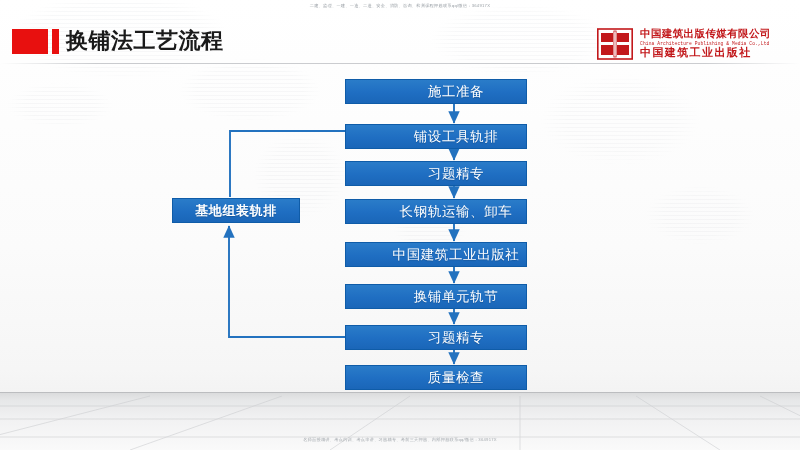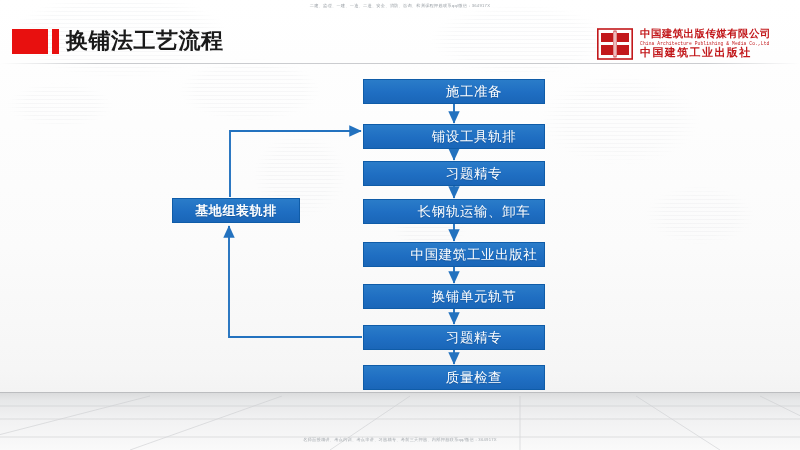--- a/index.html
+++ b/index.html
@@ -97,21 +97,21 @@
   .flow{position:absolute;left:0;top:0;width:800px;height:450px;}
   .node{
     position:absolute;box-sizing:border-box;
     background:linear-gradient(180deg,#2a7cc9 0%,#1f6ec2 55%,#1a66b8 100%);
     border:1px solid #0f5ca8;
     color:#ffffff;
     display:flex;align-items:center;justify-content:center;
     font-size:13.5px;letter-spacing:.6px;white-space:nowrap;
     text-shadow:0 1px 1px rgba(0,0,0,.18);
   }
-  .node.main{left:363px;width:182px;height:25px;padding-left:40px;}
+  .node.main{left:345px;width:182px;height:25px;padding-left:40px;}
   .node.side{left:172px;top:198px;width:128px;height:25px;font-size:13px;font-weight:bold;}
   .conn{position:absolute;left:0;top:0;}
 </style>
 </head>
 <body>
 
 <div id="slide">
 
   <div class="bg-base"></div>
   <div class="bg-map"></div>

